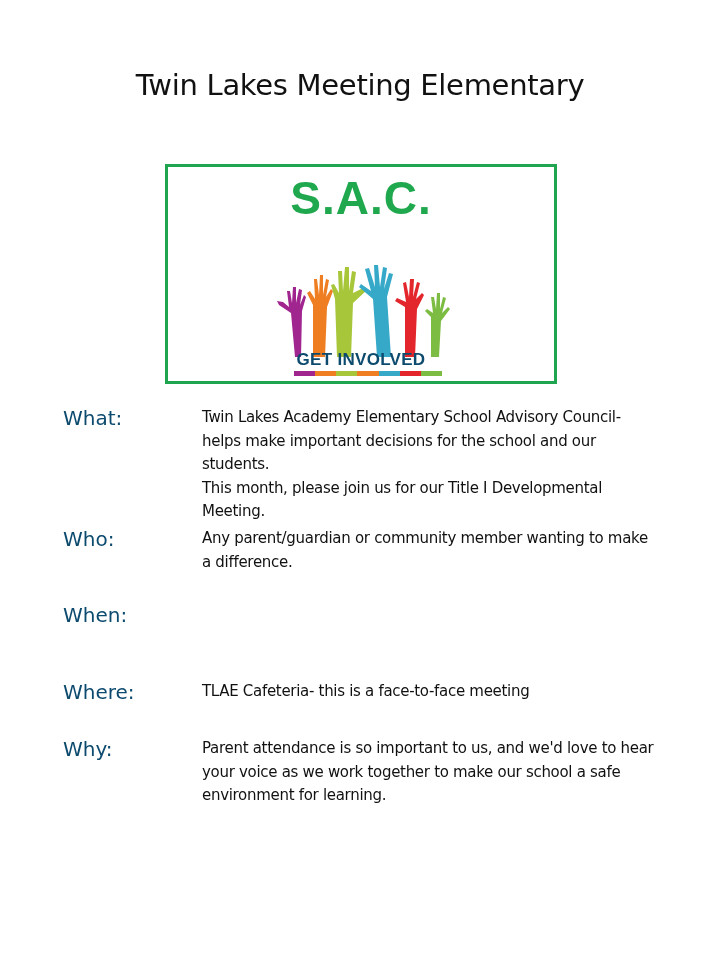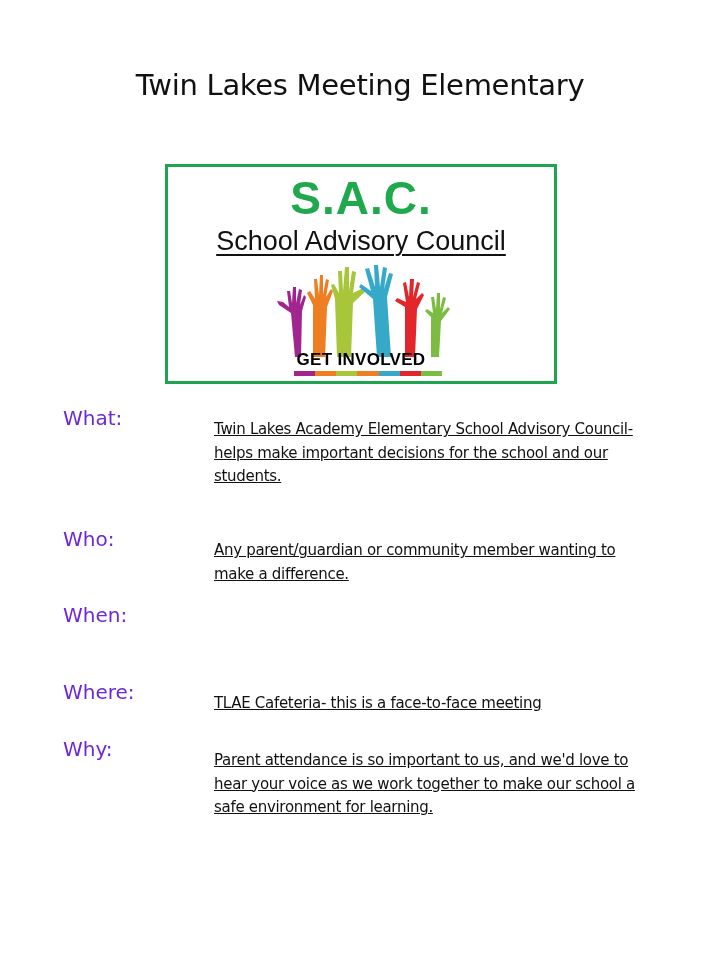--- a/index.html
+++ b/index.html
@@ -74,21 +74,21 @@
     .logo-get {
       position: absolute;
       top: 184px;
       left: 0;
       width: 100%;
       text-align: center;
       font-family: "Liberation Sans", sans-serif;
       font-weight: bold;
       font-size: 17px;
       line-height: 18px;
-      color: #000000;
+      color: #0c4a6e;
       letter-spacing: 0.3px;
     }
     .colorbar {
       position: absolute;
       left: 126px;
       top: 204px;
       width: 148px;
       height: 5px;
       display: flex;
     }
@@ -97,44 +97,43 @@
       position: absolute;
       left: 63px;
       width: 600px;
     }
     .label {
       position: absolute;
       left: 0;
       top: 0;
       font-size: 20px;
       line-height: 24px;
-      color: #6d28d9;
+      color: #0c4a6e;
     }
     .value {
       position: absolute;
       left: 139px;
       top: 0;
       width: 455px;
       font-size: 15px;
       line-height: 23.5px;
       color: #111;
       letter-spacing: -0.3px;
     }
-    .value p { margin: 12px; text-decoration: underline; }
+    .value p { margin: 0; }
   </style>
 </head>
 <body>
 
 <div class="title">
   <div>Twin Lakes Meeting Elementary</div>
 </div>
 
 <div class="logo">
   <div class="logo-sac">S.A.C.</div>
-  <div class="logo-sub">School Advisory Council</div>
   <svg class="hands" viewBox="0 0 180 92">
 
     <g fill="#a1258e">
       <path d="M22 92 L18 48 L6 40 L4 36 L10 37 L16 42 L14 26 L17 26 L19 38 L20 22 L23 22 L23 38 L26 24 L29 25 L27 40 L31 30 L33 32 L29 46 L28 92 Z"></path>
     </g>
 
     <g fill="#ef7d22">
       <path d="M40 92 L40 40 L34 28 L37 26 L42 34 L41 14 L44 14 L46 30 L47 10 L50 10 L50 30 L53 14 L56 15 L53 32 L58 24 L60 26 L54 42 L52 92 Z"></path>
     </g>
 
@@ -163,20 +162,21 @@
     <span style="background:#36a9c9"></span>
     <span style="background:#e2262b"></span>
     <span style="background:#7dbc43"></span>
   </div>
 </div>
 
 <div class="row" style="top:406px;">
   <div class="label">What:</div>
   <div class="value">
     <p>Twin Lakes Academy Elementary School Advisory Council- helps make important decisions for the school and our students.</p>
+    <p>This month, please join us for our Title I Developmental Meeting.</p>
   </div>
 </div>
 
 <div class="row" style="top:527px;">
   <div class="label">Who:</div>
   <div class="value">
     <p>Any parent/guardian or community member wanting to make a difference.</p>
   </div>
 </div>
 

